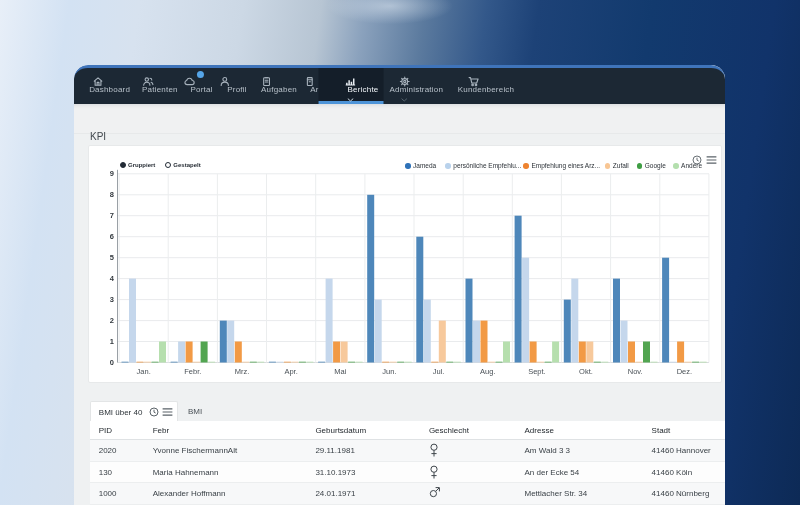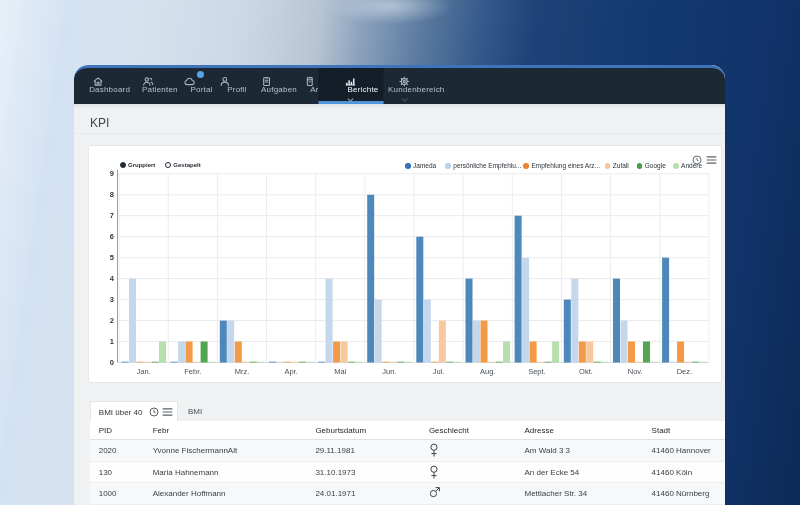--- a/index.html
+++ b/index.html
@@ -23,21 +23,21 @@
 .nav-item { position:absolute; top:6px; transform:translateX(-50%); text-align:center; height:33px; }
 .nav-item .nico { display:block; height:11px; position:relative; margin-top:-1px; }
 .nav-item .nico svg { display:inline-block; }
 .nav-item .nlabel { display:block; font-size:8px; color:#b7c0c9; letter-spacing:.2px; margin-top:1px; white-space:nowrap;margin-left:24px; }
 .nav-item.active { top:0; padding-top:6px; background:#141e29; border-bottom:3px solid #4e94d8; height:36px; padding-left:5px; padding-right:5px; }
 .nav-item.active .nlabel { color:#f2f6fa;text-align:right; }
 .caret { position:absolute; left:50%; transform:translateX(-50%); top:23.5px; }
 .nav-item.active .caret { top:29.5px; }
 .badge { position:absolute; top:-2px; margin-left:1px; width:7px; height:7px; border-radius:50%; background:#55a5e8; display:inline-block; }
 .kpi { position:absolute; left:0; top:39px; width:651px; height:30px; background:#f0f1f2; border-bottom:1px solid #e7e9ea; box-shadow:inset 0 5px 5px -5px rgba(40,50,60,.18); }
-.kpi span { position:absolute; left:16px; top:12px; font-size:12px; color:#42484e; }
+.kpi span { position:absolute; left:16px; top:27px; font-size:10px; color:#42484e; }
 .panel {
   position:absolute; left:13.5px; top:80px; width:634px; height:237.5px;
   background:#fff; border:1px solid #e7e9ea; border-radius:2px;
 }
 .ptitle { position:absolute; left:0; top:3px; width:100%; text-align:center; font-size:9px; font-weight:bold; color:#23292e; }
 .picons { position:absolute; right:4px; top:4px; }
 .picons svg { margin-left:4px; vertical-align:middle; }
 .lleft { position:absolute; left:31.5px; top:15.5px; font-size:6px; color:#1f262e; font-weight:bold; }
 .lleft .rad { display:inline-block; width:6px; height:6px; border-radius:50%; border:1.5px solid #222b36; vertical-align:-1px; margin-right:2px; }
 .lleft .rad.fill { background:#222b36; }
@@ -309,19 +309,27 @@
         <svg class="caret" width="7" height="4" viewBox="0 0 7 4">
           <path d="M0.8 0.6 L3.5 3 L6.2 0.6" stroke="#cdd7e0" stroke-width="1" fill="none"></path>
         </svg>
       </div>
 <div class="nav-item" style="left:330.3px">
         <span class="nico"><svg width="11" height="11" viewBox="0 0 11 11">
             <circle cx="5.5" cy="5.5" r="2.9" fill="none" stroke="#a8b3bd" stroke-width="1.1" stroke-linecap="round" stroke-linejoin="round"></circle>
             <circle cx="5.5" cy="5.5" r="1.1" fill="none" stroke="#a8b3bd" stroke-width="1.1" stroke-linecap="round" stroke-linejoin="round"></circle>
             <path d="M5.5 1.1 V2.4 M5.5 8.6 V9.9 M1.1 5.5 H2.4 M8.6 5.5 H9.9 M2.4 2.4 L3.3 3.3 M7.7 7.7 L8.6 8.6 M8.6 2.4 L7.7 3.3 M3.3 7.7 L2.4 8.6" fill="none" stroke="#a8b3bd" stroke-width="1.1" stroke-linecap="round" stroke-linejoin="round"></path>
           </svg></span>
-        <span class="nlabel">Kundenbereich</span>
+        <span class="nlabel">Administration</span>
         <svg class="caret" width="7" height="4" viewBox="0 0 7 4">
           <path d="M0.8 0.6 L3.5 3 L6.2 0.6" stroke="#56646f" stroke-width="1" fill="none"></path>
         </svg>
+      </div>
+<div class="nav-item" style="left:400.0px">
+        <span class="nico"><svg width="12" height="11" viewBox="0 0 12 11">
+            <path d="M1.3 1.6 H2.7 L4 7 H8.9 L10.3 3 H3.1" fill="none" stroke="#a8b3bd" stroke-width="1.1" stroke-linecap="round" stroke-linejoin="round"></path>
+            <circle cx="4.8" cy="8.9" r="0.8" fill="none" stroke="#a8b3bd" stroke-width="1.1" stroke-linecap="round" stroke-linejoin="round"></circle>
+            <circle cx="8.2" cy="8.9" r="0.8" fill="none" stroke="#a8b3bd" stroke-width="1.1" stroke-linecap="round" stroke-linejoin="round"></circle>
+          </svg></span>
+        <span class="nlabel">Kundenbereich</span>
       </div>
   </div>
 </div>
 
 </body></html>

